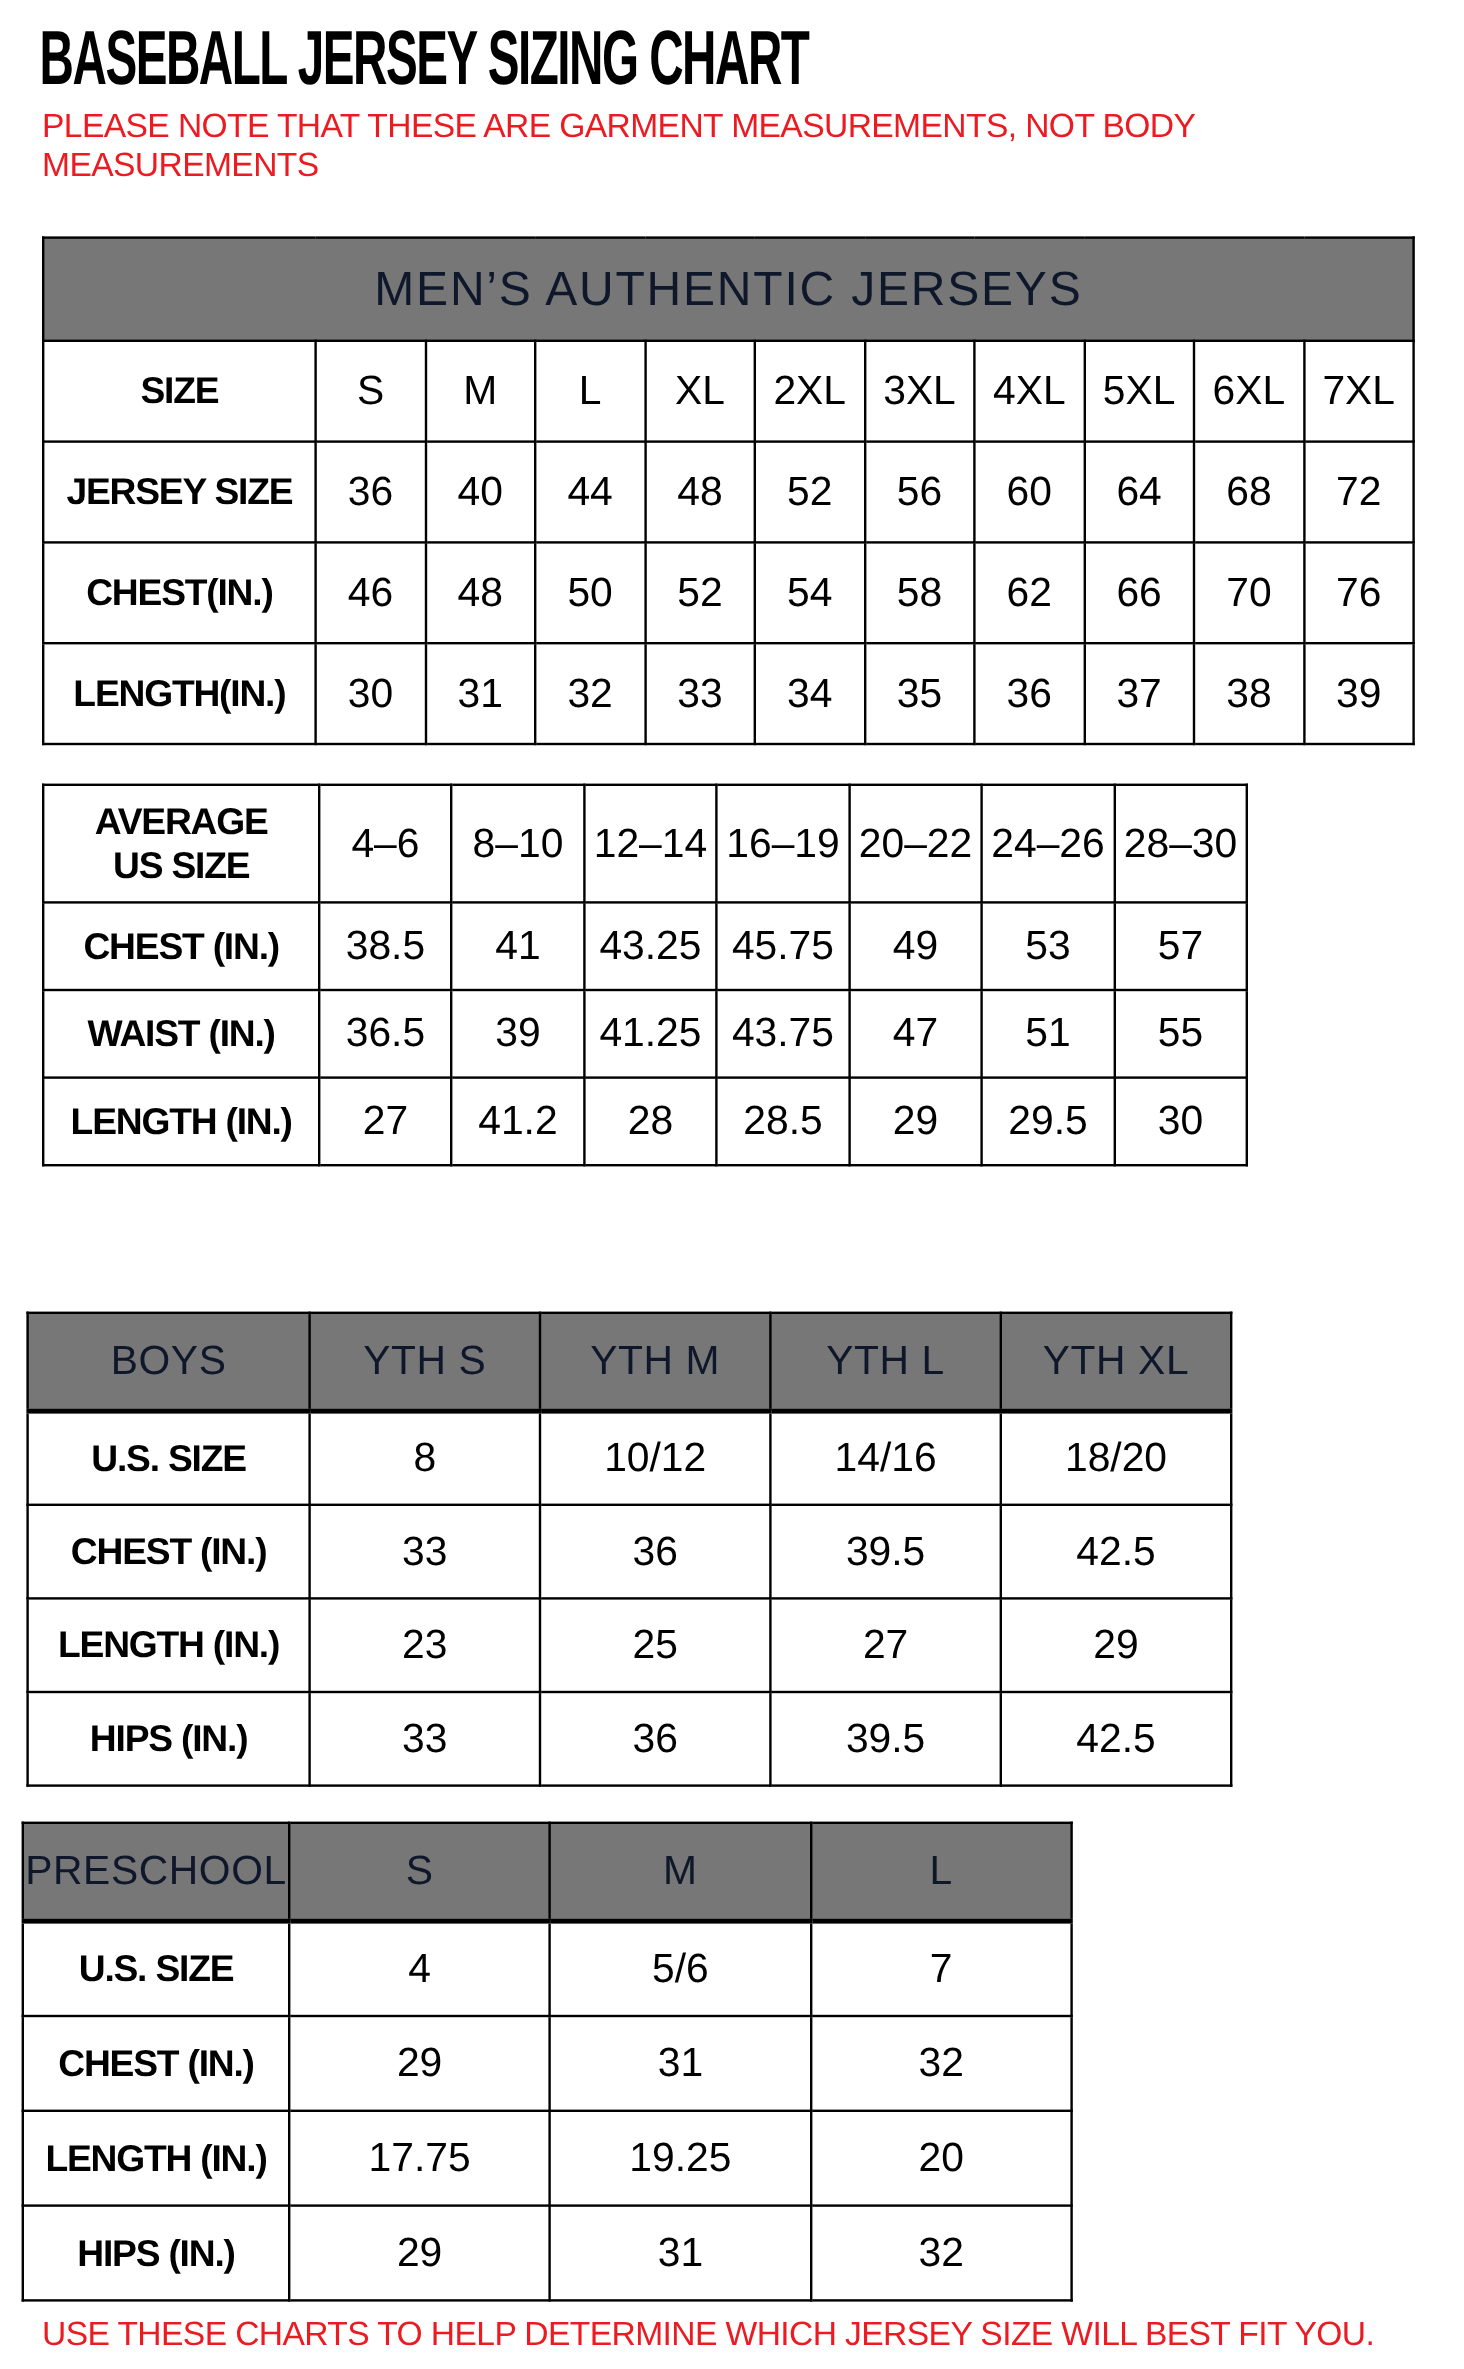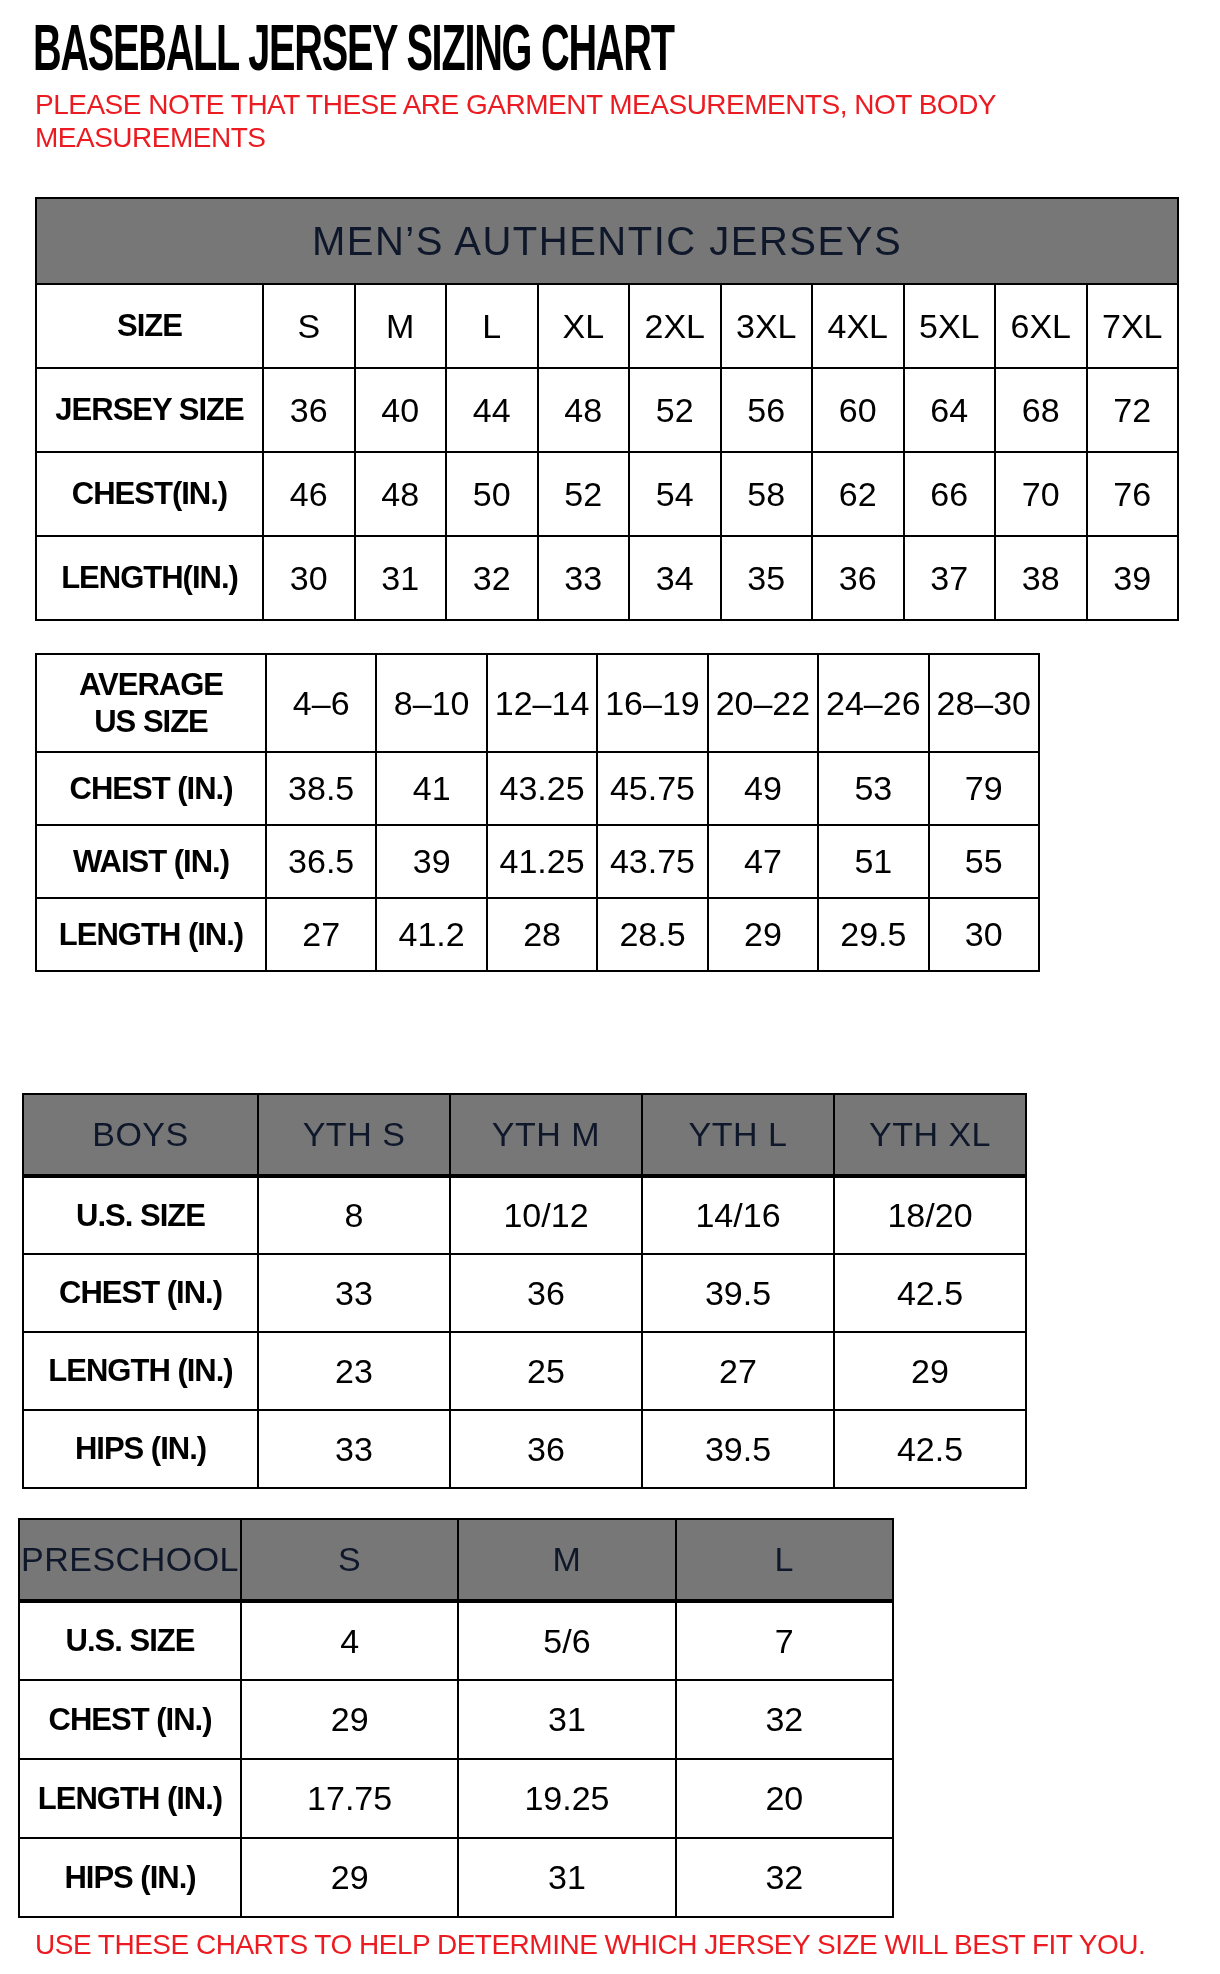--- a/index.html
+++ b/index.html
@@ -143,21 +143,21 @@
         <td class="val">28–30</td>
       </tr>
       <tr class="r1">
         <td class="rowlabel">CHEST (IN.)</td>
         <td class="val">38.5</td>
         <td class="val">41</td>
         <td class="val">43.25</td>
         <td class="val">45.75</td>
         <td class="val">49</td>
         <td class="val">53</td>
-        <td class="val">79</td>
+        <td class="val">57</td>
       </tr>
       <tr class="r2">
         <td class="rowlabel">WAIST (IN.)</td>
         <td class="val">36.5</td>
         <td class="val">39</td>
         <td class="val">41.25</td>
         <td class="val">43.75</td>
         <td class="val">47</td>
         <td class="val">51</td>
         <td class="val">55</td>

